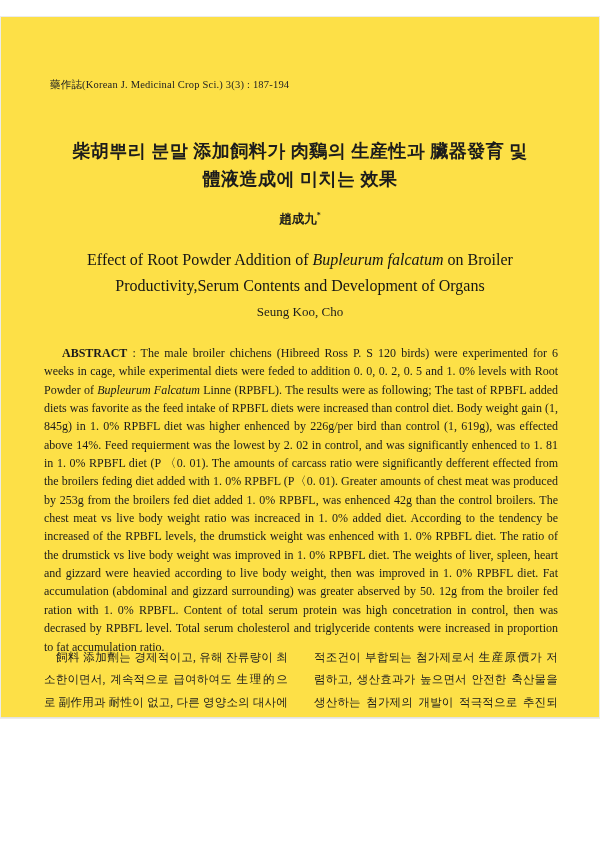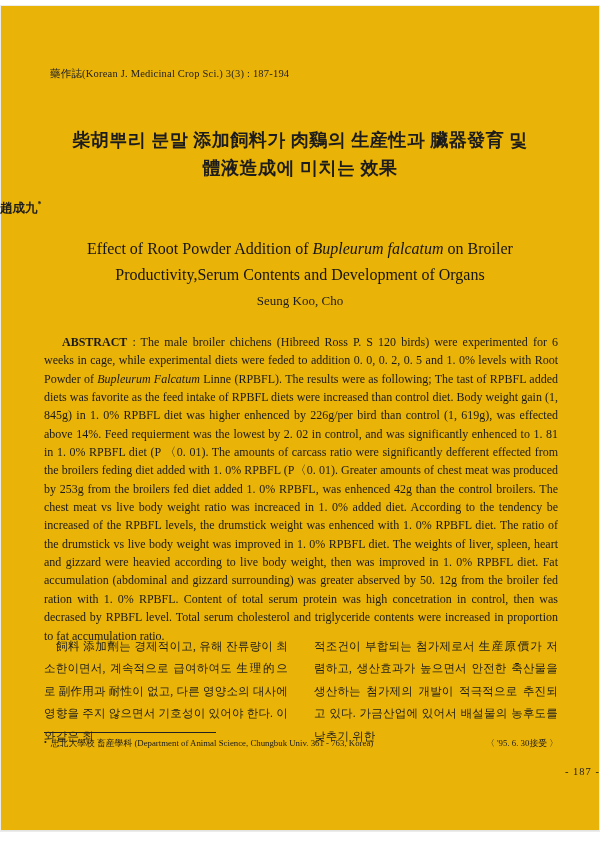--- a/index.html
+++ b/index.html
@@ -1,22 +1,22 @@
 <!DOCTYPE html>
 <html><head>
 <meta charset="utf-8">
 <style>
   * { margin: 0; padding: 0; box-sizing: border-box; }
   html, body { background: #ffffff; }
   .page {
     position: relative;
     width: 600px;
-    height: 827px;
-    margin: 5px auto;
-    background: #eab308;
+    height: 703px;
+    margin: 16px auto;
+    background: #fde047;
     box-shadow: inset 0 0 0 1px #ececea, inset 0 -2px 0 0 #e3e3e1;
     font-family: "Liberation Serif", "DejaVu Serif", serif;
     color: #1c1c1c;
     overflow: hidden;
   }
   .journal-line {
     position: absolute;
     top: 62px;
     left: 50px;
     font-size: 10.5px;
@@ -32,21 +32,21 @@
     font-size: 18px;
     font-weight: bold;
     line-height: 28px;
     letter-spacing: 0.5px;
   }
   .author-ko {
     position: absolute;
     top: 195px;
     left: 0;
     width: 100%;
-    text-align: left;
+    text-align: center;
     font-size: 12.5px;
     font-weight: bold;
   }
   .author-ko sup { font-size: 8px; }
   .title-en {
     position: absolute;
     top: 231px;
     left: 0;
     width: 100%;
     text-align: center;

